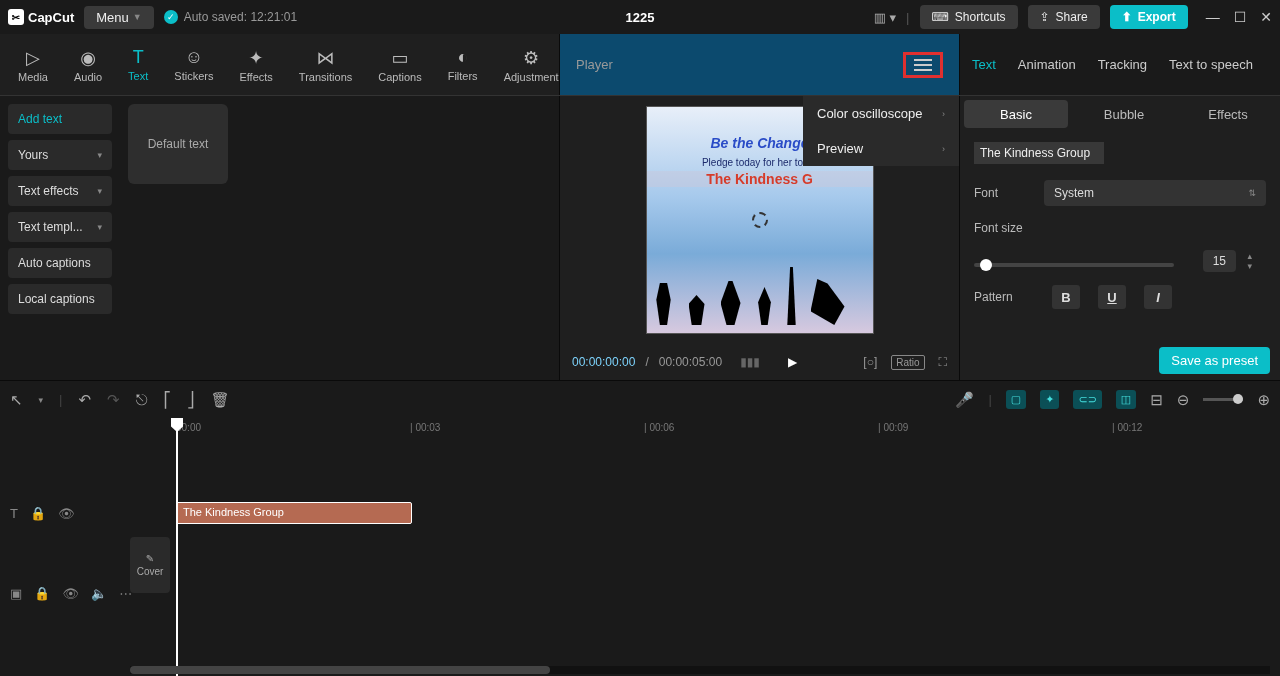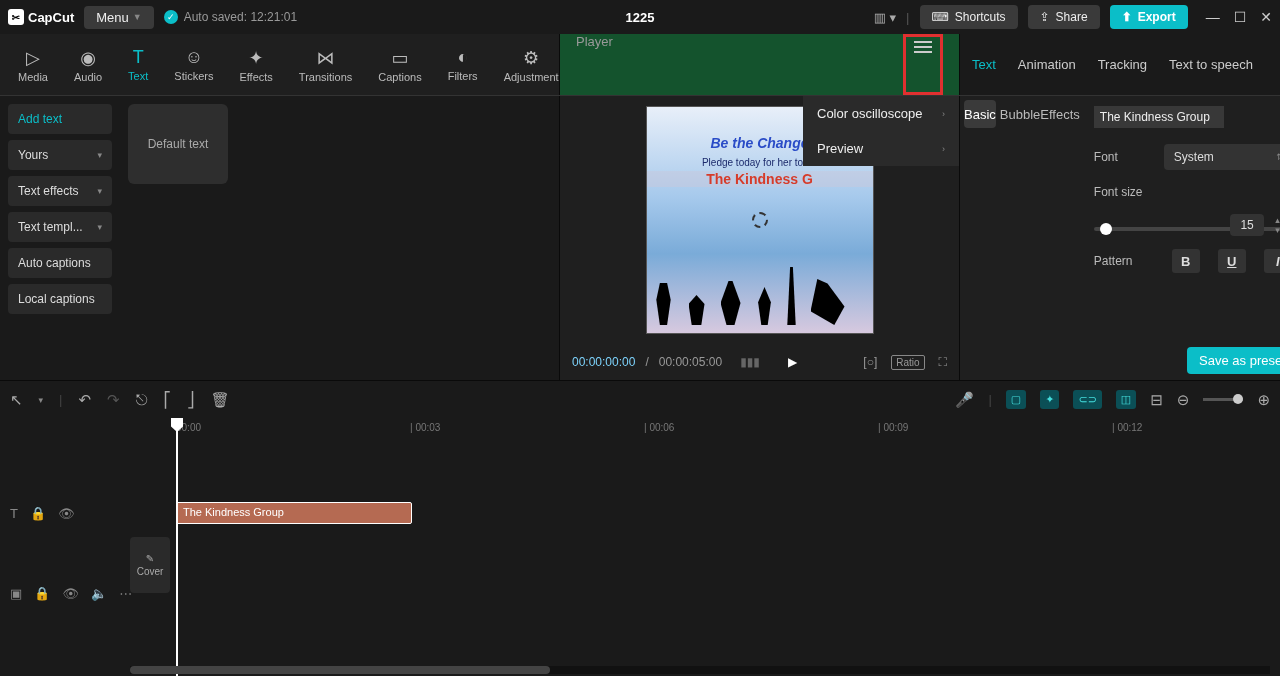--- a/index.html
+++ b/index.html
@@ -17,21 +17,21 @@
 .tb-btn { background: #3a3a3a; padding: 5px 12px; border-radius: 4px; color: #eee; display: flex; align-items: center; gap: 6px; cursor: pointer; font-size: 12px; }
 .tb-btn.export { background: #0bbec8; color: #fff; font-weight: 600; }
 .win-controls { display: flex; gap: 14px; margin-left: 8px; color: #ccc; font-size: 14px; }
 
 
 .main-tabs { height: 62px; background: #1a1a1a; display: flex; border-bottom: 1px solid #333; }
 .left-tabs { width: 560px; display: flex; align-items: center; gap: 6px; padding: 0 8px; border-right: 1px solid #0a0a0a; background: #1f1f1f; }
 .tab-item { display: flex; flex-direction: column; align-items: center; gap: 2px; padding: 6px 10px; color: #bbb; cursor: pointer; font-size: 11px; }
 .tab-item.active { color: #0bbec8; }
 .tab-icon { font-size: 18px; }
-.player-header { flex: 1; display: flex; padding: 0 16px; background: #14532d; border-right: 1px solid #0a0a0a; position: relative; }
+.player-header { flex: 1; display: flex; align-items: center; padding: 0 16px; background: #0c4a6e; border-right: 1px solid #0a0a0a; position: relative; }
 .player-label { color: #999; }
 .hamburger-wrap { margin-left: auto; border: 3px solid #e03030; padding: 4px 8px; }
 .hamburger { width: 18px; display: flex; flex-direction: column; gap: 3px; cursor: pointer; }
 .hamburger span { height: 2px; background: #ccc; }
 .right-tabs { width: 320px; display: flex; align-items: center; padding: 0 12px; gap: 22px; font-size: 13px; overflow: hidden; }
 .right-tabs .rtab { color: #ccc; cursor: pointer; white-space: nowrap; }
 .right-tabs .rtab.active { color: #0bbec8; }
 
 
 .body-row { display: flex; height: 284px; }
@@ -54,21 +54,21 @@
 .time-cur { color: #7dd3fc; }
 .play-btn { margin-left: 18px; color: #fff; cursor: pointer; }
 .pc-right { margin-left: auto; display: flex; gap: 14px; }
 .ratio-box { border: 1px solid #888; padding: 1px 4px; font-size: 10px; border-radius: 2px; }
 
 
 .dropdown { position: absolute; top: 0; right: 0; width: 156px; background: #2a2a2a; z-index: 50; }
 .dd-item { padding: 10px 14px; color: #eee; font-size: 13px; display: flex; align-items: center; justify-content: space-between; cursor: pointer; }
 .dd-item.highlight { border: 3px solid #e03030; }
 
-.props-panel { width: 320px; background: #1f1f1f; padding: 0; display: flex; flex-direction: row; }
+.props-panel { width: 320px; background: #1f1f1f; padding: 0; display: flex; flex-direction: column; }
 .sub-tabs { display: flex; height: 36px; }
 .sub-tab { flex: 1; display: flex; align-items: center; justify-content: center; color: #bbb; font-size: 13px; cursor: pointer; }
 .sub-tab.active { background: #3a3a3a; color: #fff; border-radius: 4px; margin: 4px; }
 .prop-body { padding: 10px 14px; flex: 1; position: relative; }
 .text-input { width: 130px; background: #383838; color: #eee; padding: 4px 6px; font-size: 12px; border: none; }
 .prop-row { display: flex; align-items: center; gap: 10px; margin-top: 16px; }
 .prop-label { width: 60px; color: #bbb; font-size: 12px; }
 .select-box { flex: 1; background: #333; padding: 6px 10px; border-radius: 4px; color: #ddd; font-size: 12px; display: flex; justify-content: space-between; align-items: center; }
 .slider-row { margin-top: 14px; }
 .slider-track { height: 4px; background: #444; border-radius: 2px; position: relative; margin-top: 8px; width: 200px; }

